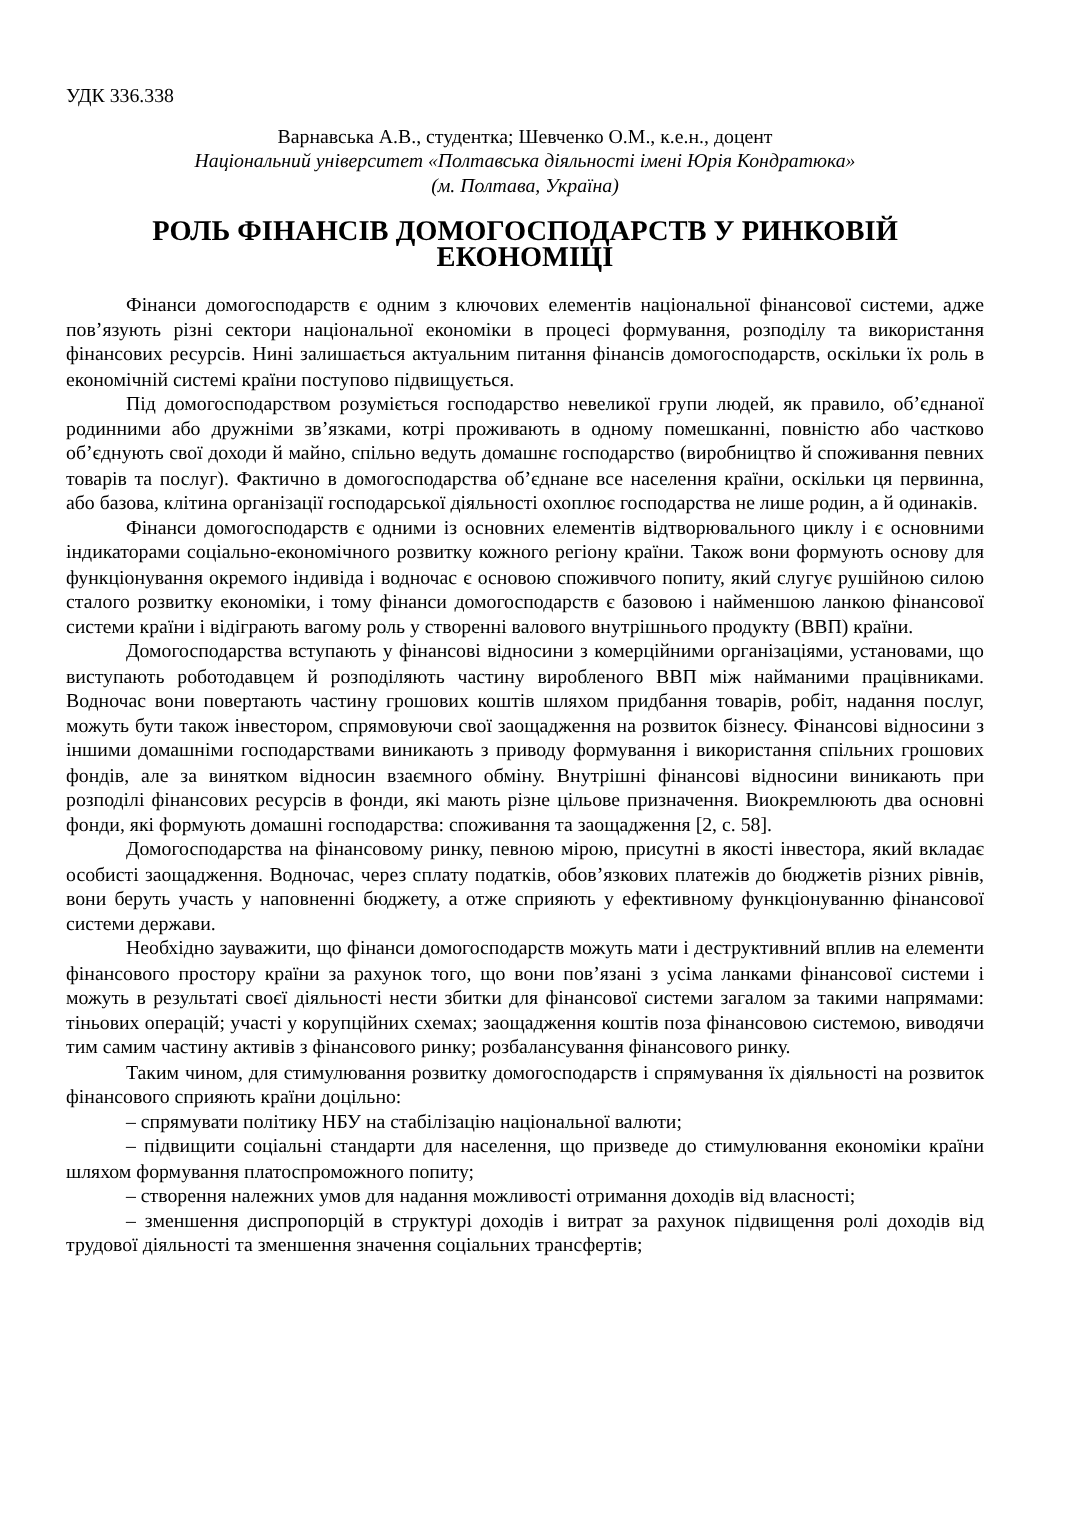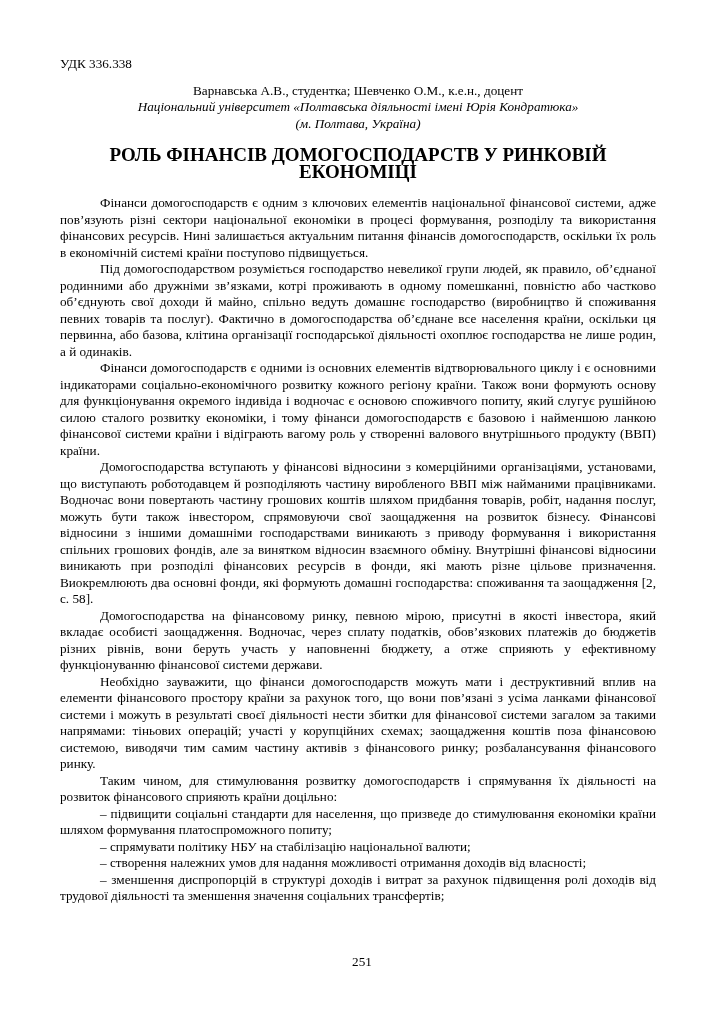--- a/index.html
+++ b/index.html
@@ -11,21 +11,21 @@
     position: relative;
     box-sizing: border-box;
     width: 724px;
     height: 1024px;
     margin: 0 auto;
     background: #ffffff;
     color: #000000;
     font-family: "Liberation Serif", "DejaVu Serif", serif;
     font-size: 13.2px;
     line-height: 16.5px;
-    padding: 56px 68px 0 60px;
+    padding: 56px 68px 0 44px;
     overflow: hidden;
   }
   p { margin: 0; }
   .udc {
     text-align: left;
     margin-bottom: 10px;
   }
   .center { text-align: center; }
   .italic { font-style: italic; }
   .title {
@@ -63,20 +63,19 @@
   <h1 class="title">РОЛЬ ФІНАНСІВ ДОМОГОСПОДАРСТВ У РИНКОВІЙ ЕКОНОМІЦІ</h1>
 
   <p class="body">Фінанси домогосподарств є одним з ключових елементів національної фінансової системи, адже пов’язують різні сектори національної економіки в процесі формування, розподілу та використання фінансових ресурсів. Нині залишається актуальним питання фінансів домогосподарств, оскільки їх роль в економічній системі країни поступово підвищується.</p>
   <p class="body">Під домогосподарством розуміється господарство невеликої групи людей, як правило, об’єднаної родинними або дружніми зв’язками, котрі проживають в одному помешканні, повністю або частково об’єднують свої доходи й майно, спільно ведуть домашнє господарство (виробництво й споживання певних товарів та послуг). Фактично в домогосподарства об’єднане все населення країни, оскільки ця первинна, або базова, клітина організації господарської діяльності охоплює господарства не лише родин, а й одинаків.</p>
   <p class="body">Фінанси домогосподарств є одними із основних елементів відтворювального циклу і є основними індикаторами соціально-економічного розвитку кожного регіону країни. Також вони формують основу для функціонування окремого індивіда і водночас є основою споживчого попиту, який слугує рушійною силою сталого розвитку економіки, і тому фінанси домогосподарств є базовою і найменшою ланкою фінансової системи країни і відіграють вагому роль у створенні валового внутрішнього продукту (ВВП) країни.</p>
   <p class="body">Домогосподарства вступають у фінансові відносини з комерційними організаціями, установами, що виступають роботодавцем й розподіляють частину виробленого ВВП між найманими працівниками. Водночас вони повертають частину грошових коштів шляхом придбання товарів, робіт, надання послуг, можуть бути також інвестором, спрямовуючи свої заощадження на розвиток бізнесу. Фінансові відносини з іншими домашніми господарствами виникають з приводу формування і використання спільних грошових фондів, але за винятком відносин взаємного обміну. Внутрішні фінансові відносини виникають при розподілі фінансових ресурсів в фонди, які мають різне цільове призначення. Виокремлюють два основні фонди, які формують домашні господарства: споживання та заощадження [2, с. 58].</p>
   <p class="body">Домогосподарства на фінансовому ринку, певною мірою, присутні в якості інвестора, який вкладає особисті заощадження. Водночас, через сплату податків, обов’язкових платежів до бюджетів різних рівнів, вони беруть участь у наповненні бюджету, а отже сприяють у ефективному функціонуванню фінансової системи держави.</p>
   <p class="body">Необхідно зауважити, що фінанси домогосподарств можуть мати і деструктивний вплив на елементи фінансового простору країни за рахунок того, що вони пов’язані з усіма ланками фінансової системи і можуть в результаті своєї діяльності нести збитки для фінансової системи загалом за такими напрямами: тіньових операцій; участі у корупційних схемах; заощадження коштів поза фінансовою системою, виводячи тим самим частину активів з фінансового ринку; розбалансування фінансового ринку.</p>
   <p class="body">Таким чином, для стимулювання розвитку домогосподарств і спрямування їх діяльності на розвиток фінансового сприяють країни доцільно:</p>
 
+  <p class="body">– спрямувати політику НБУ на стабілізацію національної валюти;</p>
   <p class="body">– підвищити соціальні стандарти для населення, що призведе до стимулювання економіки країни шляхом формування платоспроможного попиту;</p>
-  <p class="body">– спрямувати політику НБУ на стабілізацію національної валюти;</p>
   <p class="body">– створення належних умов для надання можливості отримання доходів від власності;</p>
   <p class="body">– зменшення диспропорцій в структурі доходів і витрат за рахунок підвищення ролі доходів від трудової діяльності та зменшення значення соціальних трансфертів;</p>
 
-  <div class="pageno">251</div>
 
 </div>
 
 </body></html>

